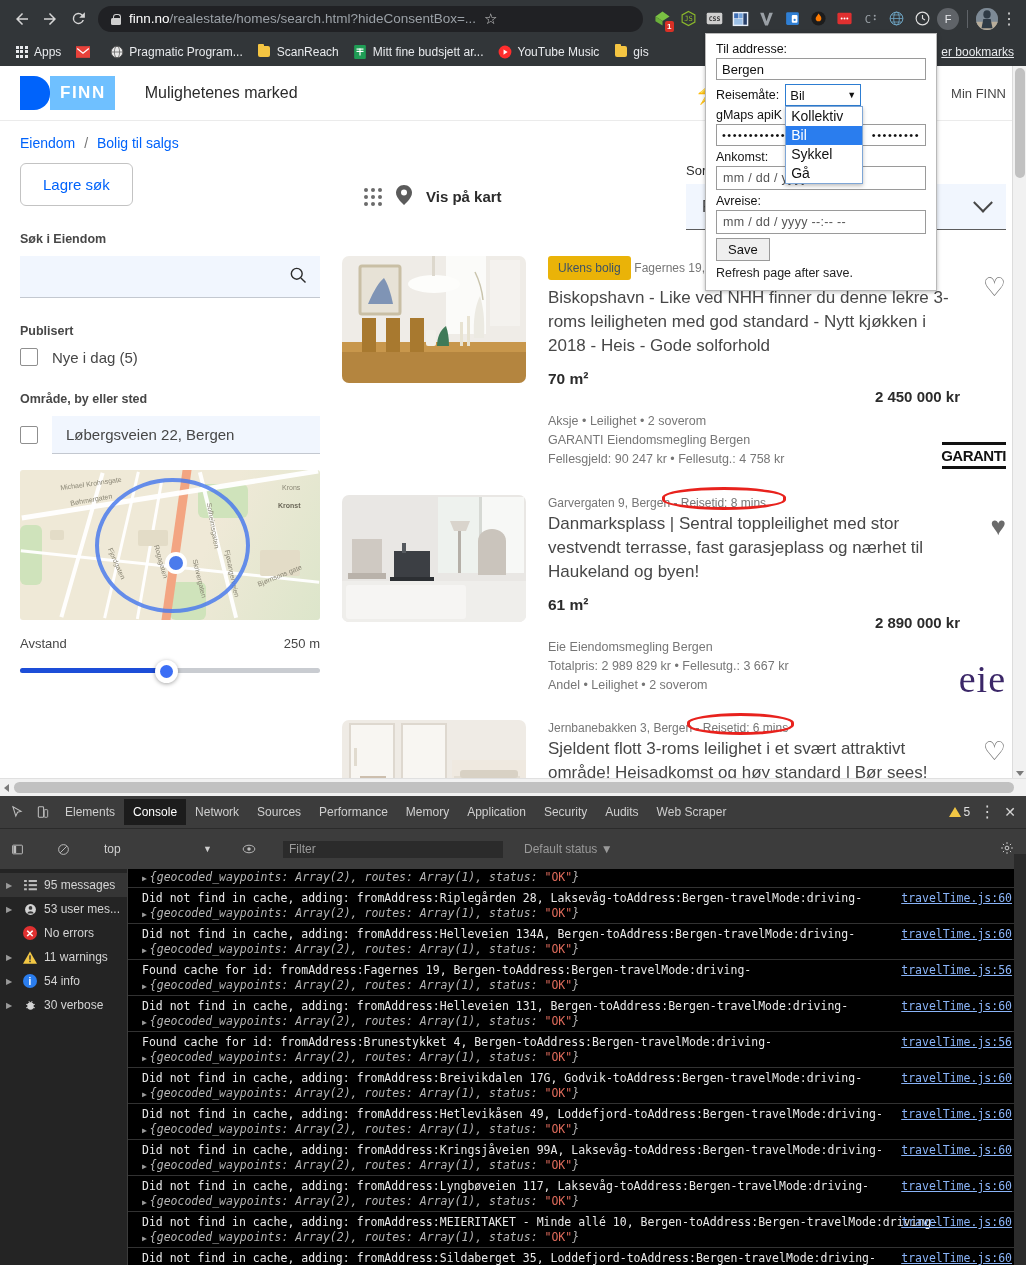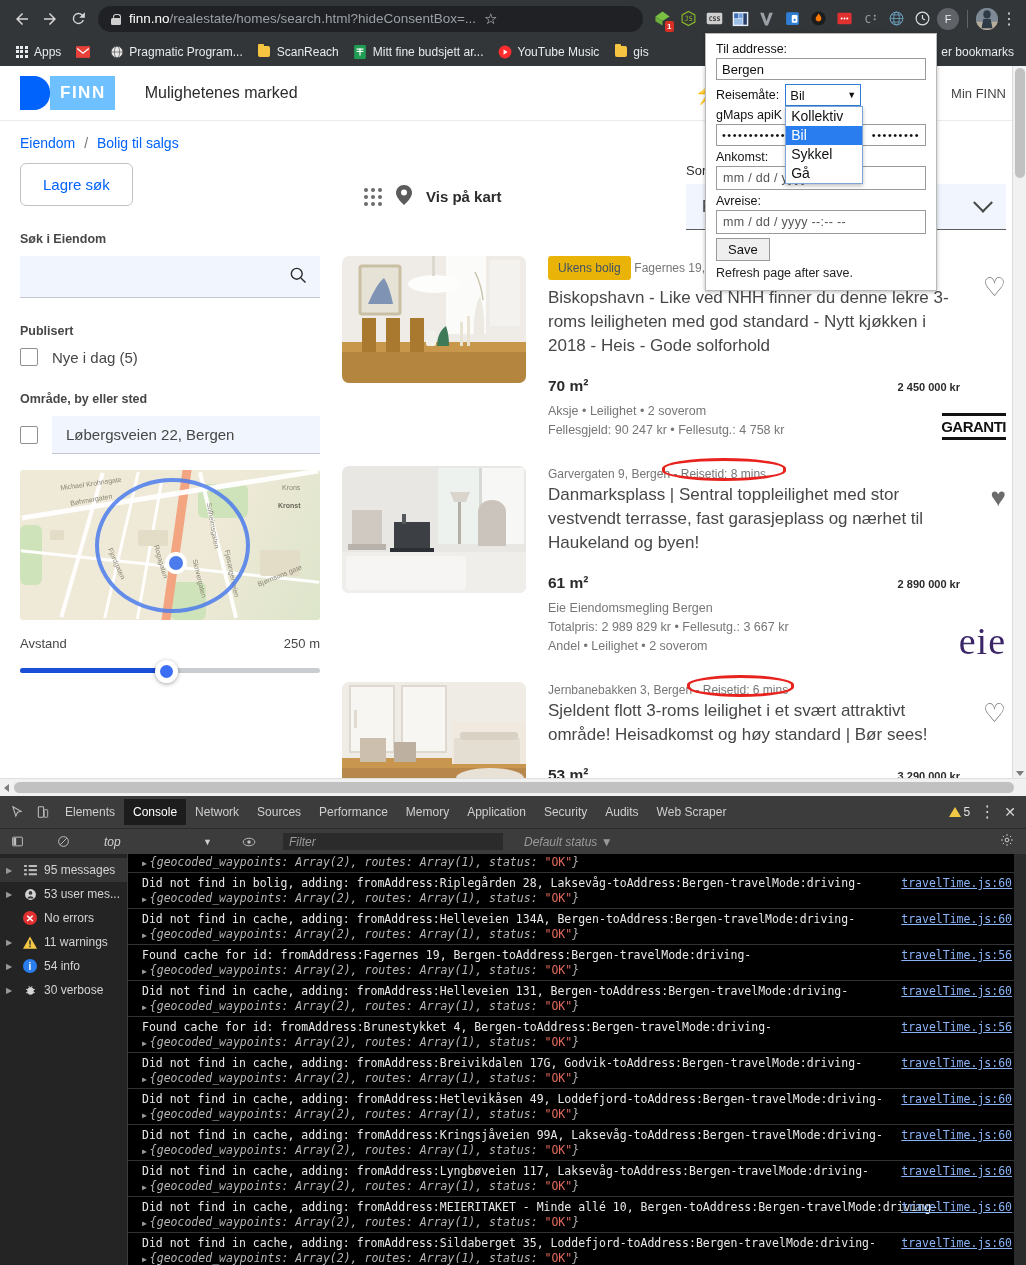--- a/index.html
+++ b/index.html
@@ -52,21 +52,21 @@
   .kebab { color:#d6d6d6; font-size:16px; letter-spacing:0; line-height:6px; width:18px; text-align:center; }
 
   
   .bm-row { display:flex; align-items:center; height:29px; padding:0 8px; color:#e8eaed; font-size:12px; gap:0; }
   .bm { display:flex; align-items:center; gap:5px; padding:3px 8px 3px 6px; white-space:nowrap; border-radius:3px; }
   .bm-ico { width:15px; height:15px; flex:0 0 15px; display:flex;align-items:center;justify-content:center; font-size:11px; }
   .grid-ico { display:grid; grid-template-columns:repeat(3,3px); grid-gap:1.5px; }
   .grid-ico i { width:3px;height:3px;background:#e8eaed;display:block; }
   .folder { width:12px;height:11px;background:#f5c542;border-radius:1px 2px 2px 2px; position:relative; }
   .folder:before{content:"";position:absolute;left:0;top:-2.5px;width:6px;height:3px;background:#f5c542;border-radius:1px 1px 0 0;}
-  .bm-right { margin-left:auto; white-space:nowrap; padding-right:4px; }
+  .bm-right { margin-left:auto; white-space:nowrap; padding-right:4px;text-decoration:underline; }
 
   
   #page { position:absolute; left:0; top:66px; width:1026px; height:712px; background:#fff; overflow:hidden; }
   #page-scroll-v { position:absolute; right:0; top:66px; width:14px; height:712px; background:#f1f1f1; border-left:1px solid #dcdcdc; }
   #page-scroll-v .thumb { position:absolute; top:2px; left:2px; width:10px; height:110px; background:#c1c1c1; border-radius:5px; }
   #page-scroll-v .arr-dn { position:absolute; bottom:2px; left:3px; width:0;height:0;
     border-left:4px solid transparent;border-right:4px solid transparent;border-top:5px solid #7a7a7a; }
 
   .finn-header { height:55px; display:flex; align-items:center; padding:0 20px; border-bottom:1px solid #ebebeb; }
   .finn-logo { display:flex; align-items:center; gap:0; }
@@ -144,23 +144,23 @@
   .card { display:flex; gap:22px; margin-top:26px; }
   .thumb-img { width:184px; height:127px; flex:0 0 184px; border-radius:7px; overflow:hidden; position:relative; }
   .card-body { flex:1 1 auto; position:relative; padding-right:46px; }
   .badge { display:inline-block; background:#eab308; color:#3d5265; font-size:12px; padding:5px 10px; border-radius:3px; margin-bottom:6px; }
   .addr { font-size:12px; color:#767676; margin-bottom:2px; position:relative; display:inline-block; }
   .annot {
     position:absolute; border:3px solid #e8221d; border-radius:50%/45%;
     pointer-events:none;
   }
   .title { font-size:17px; color:#474747; line-height:1.42; }
-  .row-price { display:flex; align-items:baseline; margin-top:19px; }
+  .row-price { display:flex; align-items:baseline; margin-top:12px;flex-direction:column; }
   .sz { font-weight:bold; font-size:15.5px; color:#2b2b2b; }
-  .price { margin-left:auto; font-weight:bold; font-size:11px; color:#2b2b2b; }
+  .price { margin-left:auto; font-weight:bold; font-size:15px; color:#2b2b2b; }
   .meta { font-size:12.5px; color:#767676; line-height:1.5; margin-top:7px; }
   .heart { position:absolute; right:0; top:18px; font-size:26px; color:#767676; line-height:1; }
   .heart.filled { color:#6b6b6b; }
   .brand { position:absolute; right:0; bottom:0; }
 
   
   #tt-popup {
     position:absolute; left:705px; top:33px; width:232px; background:#fff;
     border:1px solid #b9b9b9; box-shadow:0 1px 4px rgba(0,0,0,.28); padding:8px 10px 10px; z-index:50;
     font-size:12.5px; color:#111;
@@ -199,21 +199,21 @@
   
   #devtools { position:absolute; left:0; top:796px; width:1026px; height:469px; background:#000000; color:#d4d4d4; }
   .dt-tabs { display:flex; align-items:center; height:32px; background:#3c3c3c; padding:0 4px; font-size:12px; }
   .dt-icbtn { width:26px;height:26px;display:flex;align-items:center;justify-content:center;color:#bdbdbd; }
   .dt-tab { padding:0 9px; height:26px; display:flex; align-items:center; color:#cfcfcf; }
   .dt-tab.active { background:#1c1c1c; color:#fff; }
   .dt-right { margin-left:auto; display:flex; align-items:center; gap:8px; padding-right:6px; }
   .warn-count { display:flex; align-items:center; gap:3px; color:#e0e0e0; font-size:12px; }
   .tri-warn { width:0;height:0;border-left:6px solid transparent;border-right:6px solid transparent;border-bottom:10px solid #f2c744; position:relative; }
 
-  .dt-toolbar { display:flex; align-items:center; height:26px; background:#3c3c3c; border-top:1px solid #2b2b2b; padding:0 4px; gap:20px; font-size:12px;font-style:italic; }
+  .dt-toolbar { display:flex; align-items:center; height:41px; background:#3c3c3c; border-top:1px solid #2b2b2b; padding:0 4px; gap:20px; font-size:12px; }
   .ctx-sel { display:flex; align-items:center; width:120px; color:#cfcfcf; padding-left:8px; }
   .ctx-sel .cv { margin-left:auto; font-size:9px; padding-right:4px; }
   .filter-in {
     width:222px; height:19px; background:#2b2b2b; border:1px solid #3c3c3c; color:#9a9a9a;
     font-size:12px; display:flex; align-items:center; padding:0 6px;
   }
   .lvl { color:#9a9a9a; font-size:12px; }
   .gear { margin-left:auto; padding-right:8px; color:#cfcfcf; }
 
   .dt-body { display:flex; height:411px; }
@@ -581,20 +581,21 @@
             <span>- Reisetid: 16 mins</span>
             <span class="annot" style="left:112px;top:-7px;width:123px;height:23px;"></span>
           </div>
           <div class="title">Biskopshavn - Like ved NHH finner du denne lekre 3-roms leiligheten med god standard - Nytt kjøkken i 2018 - Heis - Gode solforhold</div>
           <div class="row-price">
             <span class="sz">70 m²</span>
             <span class="price">2 450 000 kr</span>
           </div>
           <div class="meta">
             <div>Aksje • Leilighet • 2 soverom</div>
+            <div>GARANTI Eiendomsmegling Bergen</div>
             <div>Fellesgjeld: 90 247 kr • Fellesutg.: 4 758 kr</div>
           </div>
           <span class="heart">♡</span>
           <span class="brand">
             <span style="display:block;width:64px;height:3px;background:#111;margin:0 auto 2px;"></span>
             <span style="font-family:'Liberation Sans',sans-serif;font-weight:bold;font-size:15px;letter-spacing:-0.5px;color:#111;">GARANTI</span>
             <span style="display:block;width:64px;height:3px;background:#111;margin:2px auto 0;"></span>
           </span>
         </div>
       </div>
@@ -853,21 +854,21 @@
       </div>
     </div>
 
     <div class="console">
 
       <div class="cline" style="padding-top:0;">
         <div class="obj"><span class="tri">▶</span><span>{geocoded_waypoints: Array(2), routes: Array(1), status: </span><span class="ok">"OK"</span>}</div>
       </div>
 
       <div class="cline">
-        <div class="msg">Did not find in bolig, adding: fromAddress:Riplegården 28, Laksevåg-toAddress:Bergen-travelMode:driving-</div>
+        <div class="msg">Did not find in cache, adding: fromAddress:Riplegården 28, Laksevåg-toAddress:Bergen-travelMode:driving-</div>
         <div class="obj"><span class="tri">▶</span><span>{geocoded_waypoints: Array(2), routes: Array(1), status: </span><span class="ok">"OK"</span>}</div>
         <a class="src">travelTime.js:60</a>
       </div>
 
       <div class="cline">
         <div class="msg">Did not find in cache, adding: fromAddress:Helleveien 134A, Bergen-toAddress:Bergen-travelMode:driving-</div>
         <div class="obj"><span class="tri">▶</span><span>{geocoded_waypoints: Array(2), routes: Array(1), status: </span><span class="ok">"OK"</span>}</div>
         <a class="src">travelTime.js:60</a>
       </div>
 

